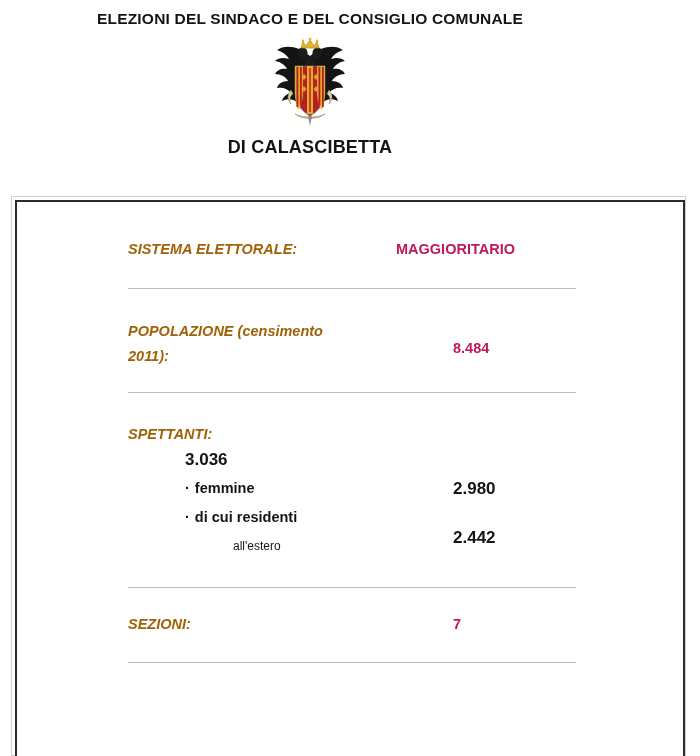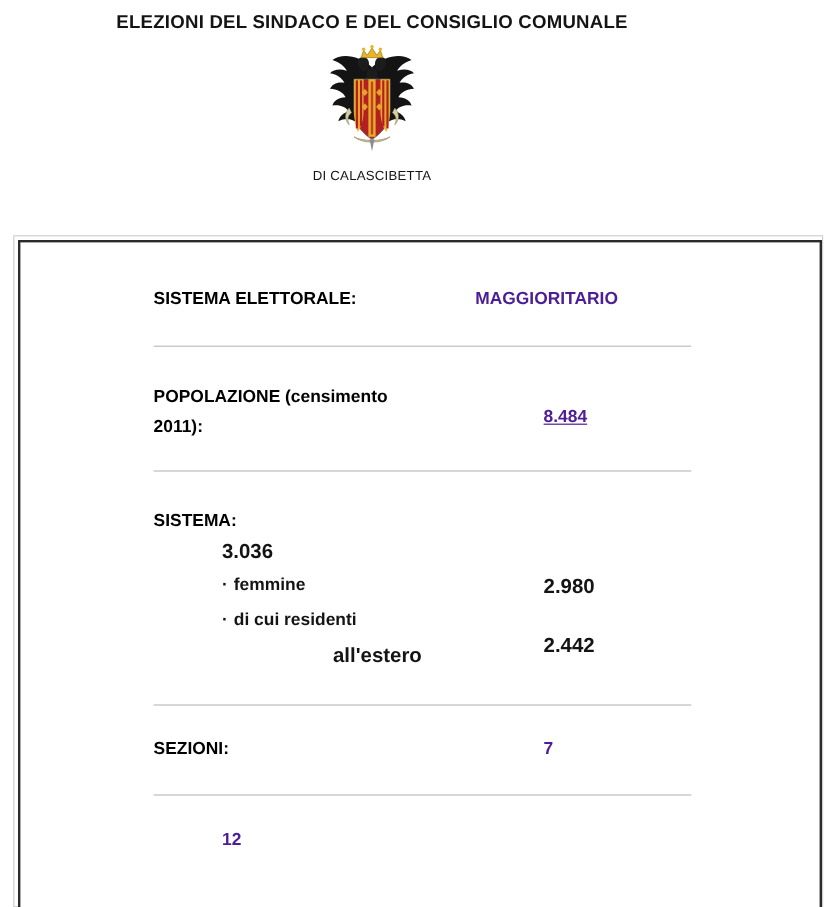--- a/index.html
+++ b/index.html
@@ -36,22 +36,22 @@
     height: 92px;
     margin-top: 5px;
     display: flex;
     align-items: center;
     justify-content: center;
   }
   .emblem {
     display: block;
   }
   .doc-subtitle {
-    font-size: 11px;
-    font-weight: normal;
+    font-size: 18px;
+    font-weight: bold;
     letter-spacing: 0.2px;
     color: #141414;
     margin-top: 11px;
     line-height: 20px;
   }
 
   
   .card {
     position: absolute;
     left: 11px;
@@ -85,28 +85,29 @@
   }
   .row {
     display: flex;
     align-items: center;
   }
   .cell-label {
     width: 268px;
     flex: 0 0 268px;
     font-size: 14.5px;
     font-weight: bold;
-    color: #000000;
+    color: #a16207;
     line-height: 22px;
+    font-style: italic;
   }
   .cell-value {
     flex: 1 1 auto;
     font-size: 14.5px;
     font-weight: bold;
-    color: #4c1d95;
+    color: #be185d;
     line-height: 22px;
   }
   .cell-value.num {
     padding-left: 57px;
   }
   .cell-value.word {
     padding-left: 0px;
   }
 
   .sep {
@@ -151,36 +152,34 @@
     font-weight: bold;
     color: #141414;
     padding-left: 57px;
     box-sizing: border-box;
   }
   .sub-row.wrapped .sub-label {
     line-height: 29px;
   }
   .wrap-second {
     padding-left: 48px;
-    font-size: 17px;
-    font-weight: bold;
+    font-size: 12px;
+    font-weight: normal;
     color: #141414;
     line-height: 29px;
     box-sizing: border-box;
-    text-align: center;
   }
   .sub-row.wrapped .sub-value {
     padding-top: 20px;
   }
   .label-multiline {
     line-height: 25px;
   }
   .row.multiline .cell-value {
     padding-top: 7px;
-    text-decoration: underline;
   }
 </style>
 </head>
 <body>
 
 <div class="header">
 
   <div class="doc-title">ELEZIONI DEL SINDACO E DEL CONSIGLIO COMUNALE</div>
 
   <div class="emblem-wrap">
@@ -257,21 +256,21 @@
           <div>2011):</div>
         </div>
         <div class="cell-value num">8.484</div>
       </div>
 
       <div class="pad-c"></div>
       <div class="sep"></div>
       <div class="pad-d"></div>
 
       <div class="row">
-        <div class="cell-label">SISTEMA:</div>
+        <div class="cell-label">SPETTANTI:</div>
         <div class="cell-value"></div>
       </div>
 
       <div class="sublist">
 
         <div class="sub-row">
           <div class="sub-value">3.036</div>
         </div>
 
         <div class="sub-row">
@@ -301,18 +300,17 @@
       <div class="row">
         <div class="cell-label">SEZIONI:</div>
         <div class="cell-value num">7</div>
       </div>
 
       <div class="pad-g"></div>
       <div class="sep"></div>
       <div class="pad-h"></div>
 
       <div class="row">
-        <div class="cell-value num">12</div>
       </div>
 
     </div>
   </div>
 </div>
 
 </body></html>

